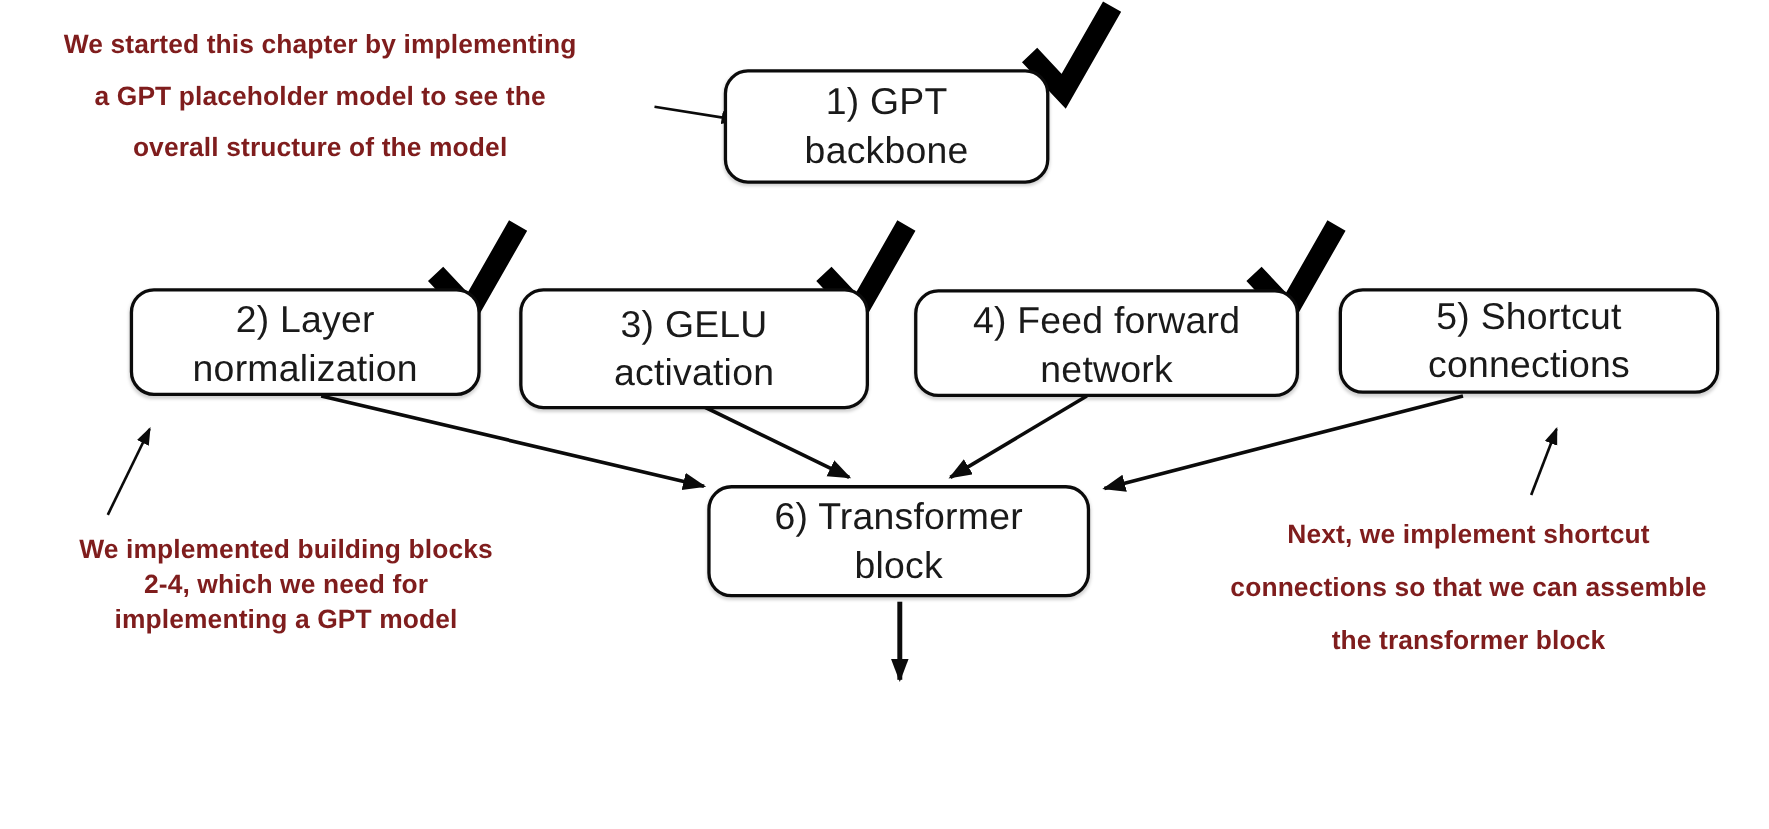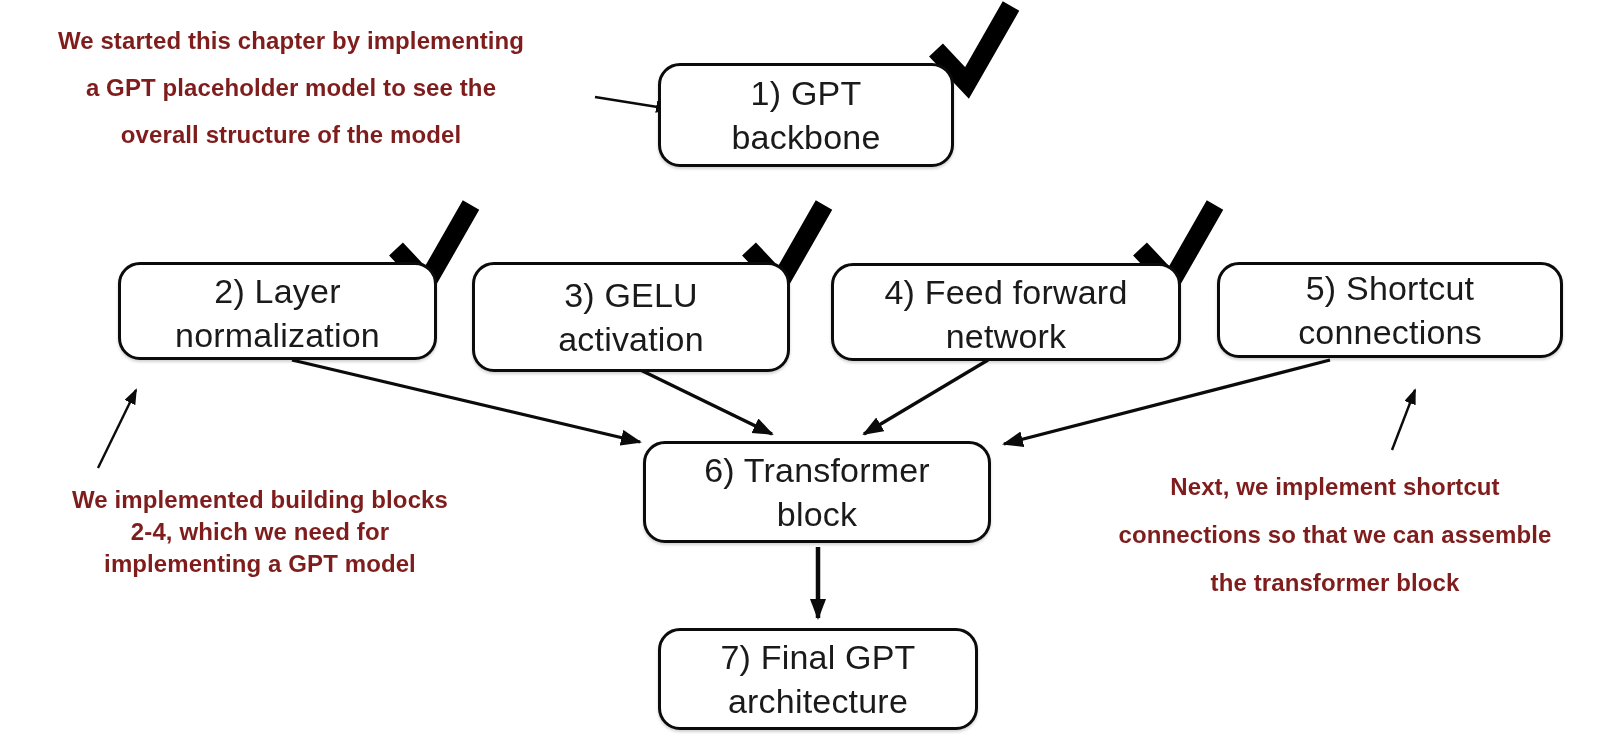--- a/index.html
+++ b/index.html
@@ -125,18 +125,14 @@
 network</span>
   </div>
   <div class="node n-shortcut-connections">
     <span class="node-label">5) Shortcut
 connections</span>
   </div>
   <div class="node n-transformer-block">
     <span class="node-label">6) Transformer
 block</span>
   </div>
-  <div class="node n-final-gpt-architecture">
-    <span class="node-label">7) Final GPT
-architecture</span>
-  </div>
 
 </div>
 
 </body></html>

